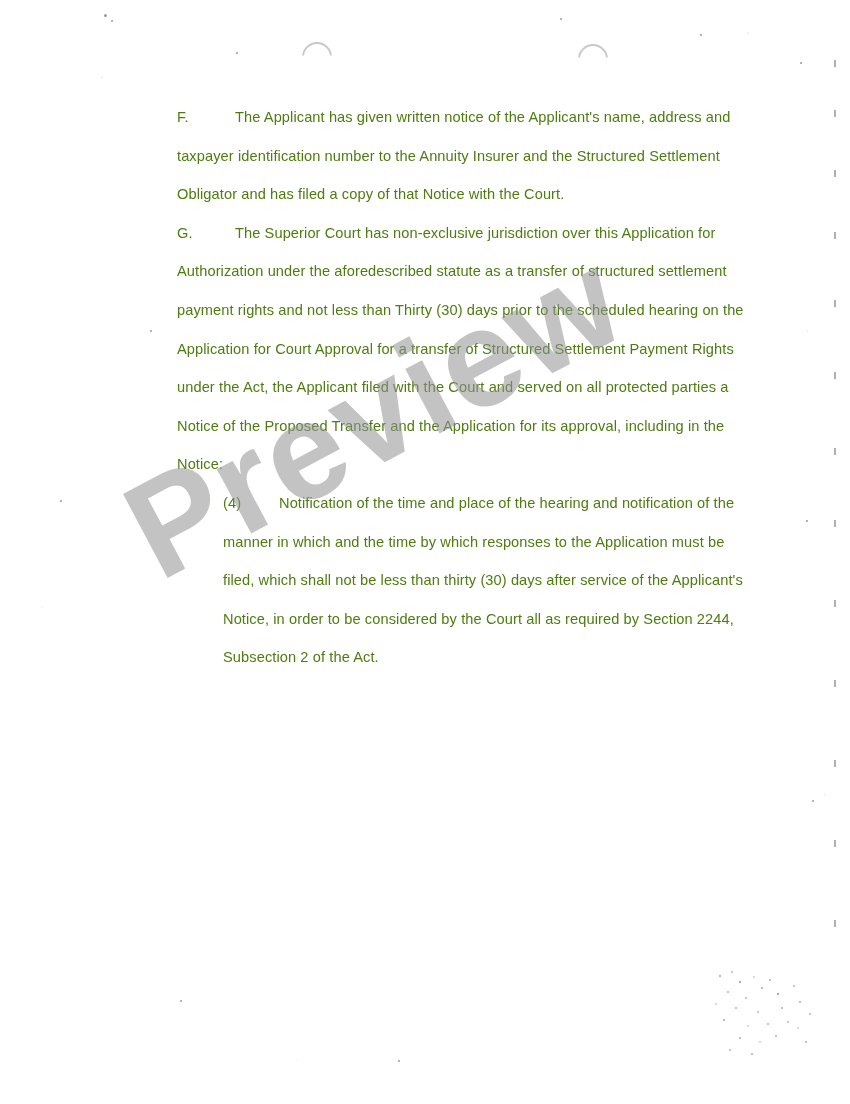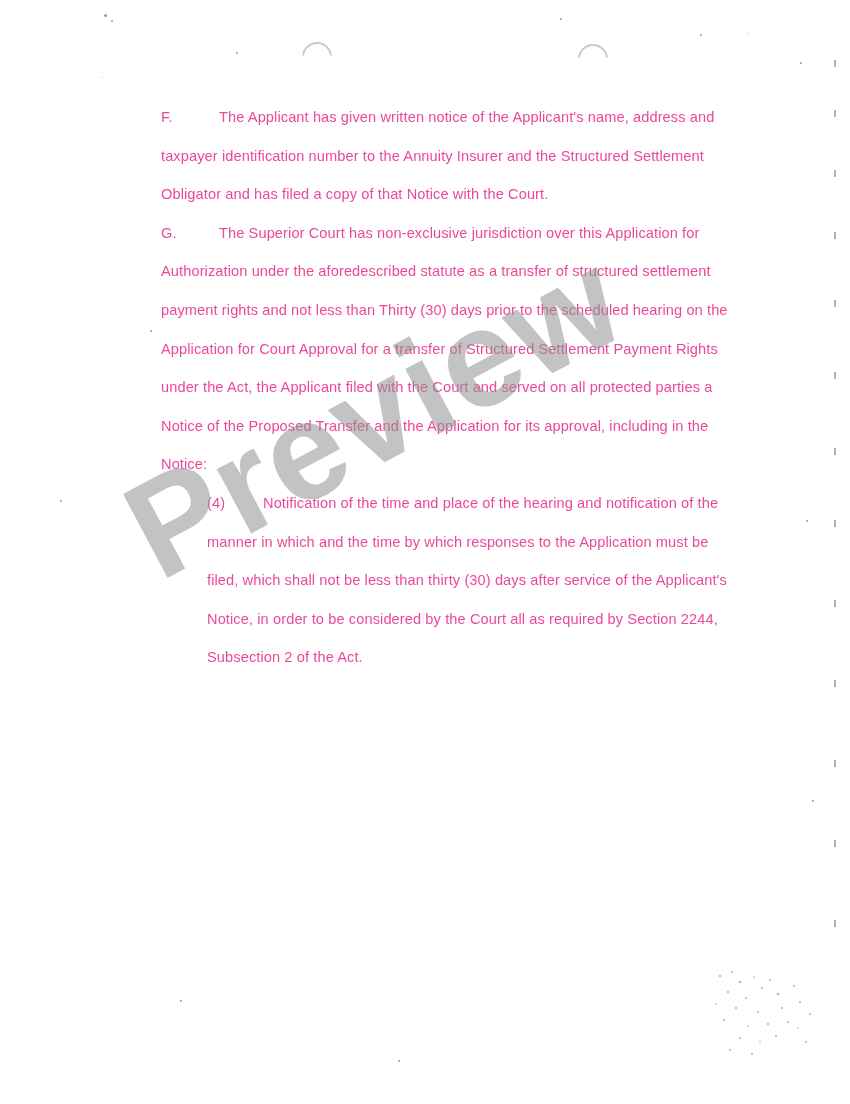--- a/index.html
+++ b/index.html
@@ -59,24 +59,24 @@
     position: absolute;
     width: 26px;
     height: 26px;
     border: 2px solid #c9c9c9;
     border-radius: 50%;
     clip-path: inset(0 0 55% 0);
     pointer-events: none;
   }
   .doc-body {
     position: absolute;
-    left: 161px;
+    left: 177px;
     top: 98px;
     width: 570px;
-    color: #ec4899;
+    color: #4d7c0f;
     font-size: 14.6px;
     line-height: 38.6px;
     letter-spacing: 0.1px;
   }
   .para {
     margin: 0 0 0 0;
     text-align: left;
   }
   .para .lbl {
     display: inline-block;

